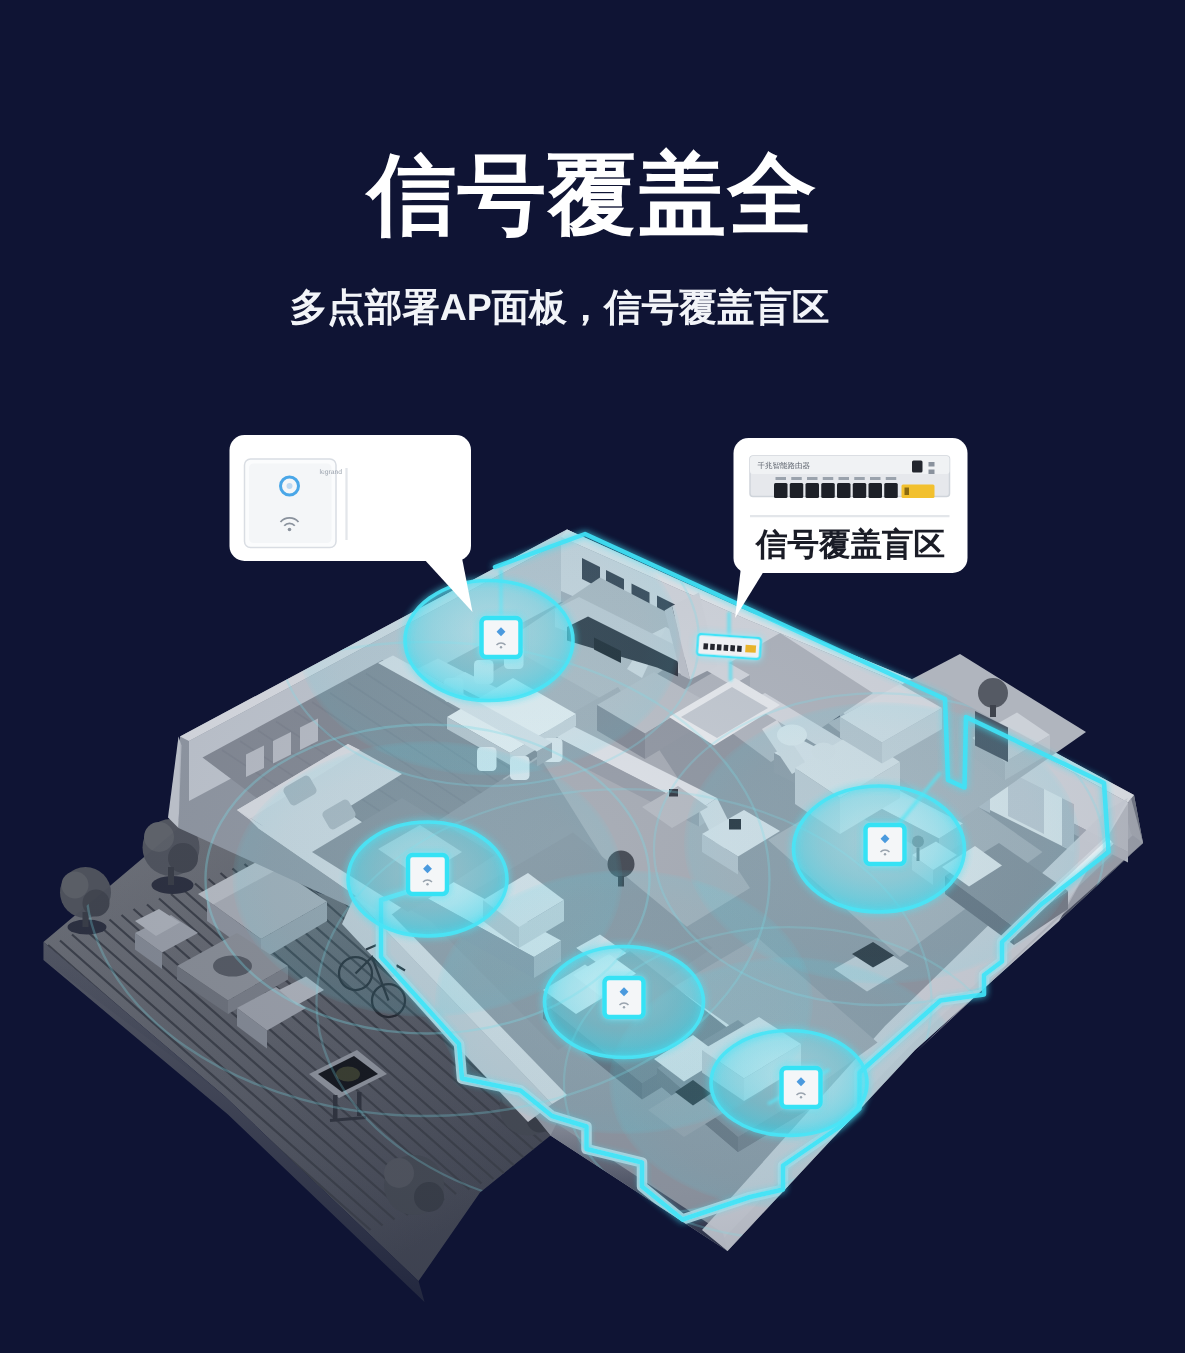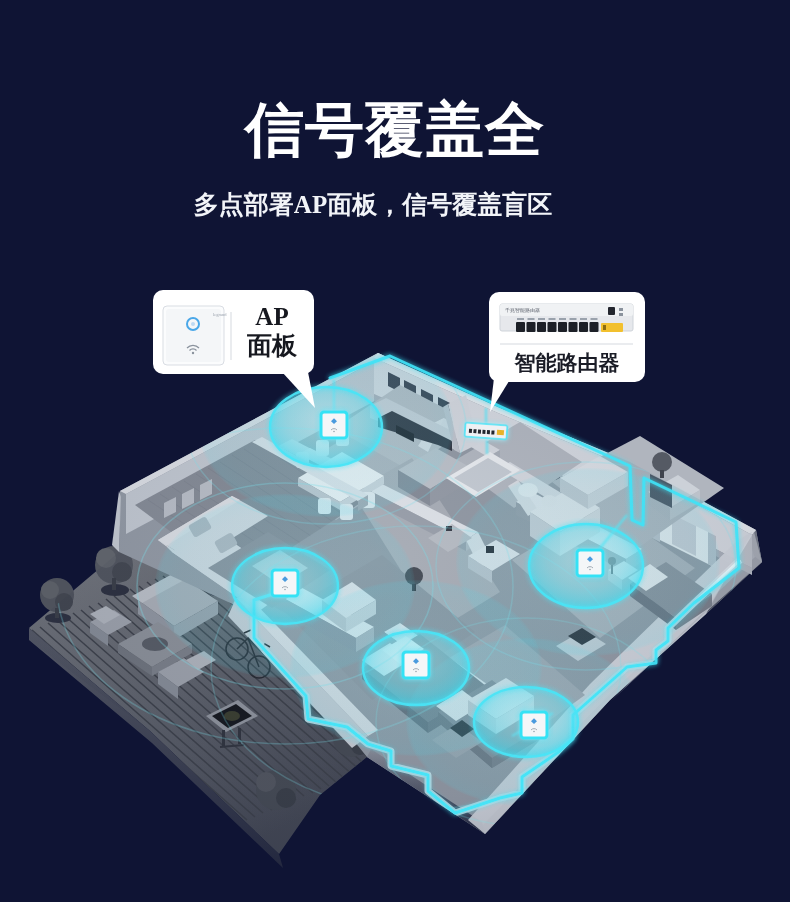--- a/index.html
+++ b/index.html
@@ -1,16 +1,16 @@
 <!DOCTYPE html>
 <html><head>
 <meta charset="utf-8">
 <style>
   html,body{margin:0;padding:0;background:#0f1434;}
-  .page{position:relative;width:790px;height:902px;background:#0f1434;overflow:hidden;font-family:Liberation Serif, serif;}
+  .page{position:relative;width:790px;height:902px;background:#0f1434;overflow:hidden;font-family:Liberation Sans, sans-serif;}
   .title{position:absolute;left:0;top:91px;width:790px;text-align:center;color:#ffffff;font-size:59px;font-weight:bold;letter-spacing:1px;}
   .subtitle{position:absolute;left:0;top:188px;width:746px;text-align:center;color:#f2f4f8;font-size:25px;font-weight:bold;letter-spacing:0px;}
   .scene{position:absolute;left:0;top:0;}
   .card{position:absolute;background:#ffffff;border-radius:10px;}
   .card-ap{left:153px;top:290px;width:161px;height:84px;}
   .card-router{left:489px;top:292px;width:156px;height:90px;}
   .ap-label{position:absolute;left:88px;top:12px;width:62px;text-align:center;color:#16181f;font-size:25px;font-weight:bold;line-height:29px;}
   .router-label{position:absolute;left:0px;top:57px;width:156px;text-align:center;color:#1a1c26;font-size:21px;font-weight:bold;}
 </style>
 </head>
@@ -592,21 +592,20 @@
     <rect x="13" y="19" width="55" height="53" rx="3" fill="#f4f6f8"></rect>
     <circle cx="40" cy="34" r="6" fill="none" stroke="#4aa7e8" stroke-width="2"></circle>
     <circle cx="40" cy="34" r="2" fill="#bdd9f2"></circle>
     <text x="60" y="26" font-size="4.5" fill="#9aa2ad">legrand</text>
     <path d="M34,58 a8,8 0 0 1 12,0" stroke="#8a929d" stroke-width="1.2" fill="none"></path>
     <path d="M36.5,60.5 a4.6,4.6 0 0 1 7,0" stroke="#8a929d" stroke-width="1.2" fill="none"></path>
     <circle cx="40" cy="63" r="1.2" fill="#8a929d"></circle>
 
     <line x1="78" y1="22" x2="78" y2="70" stroke="#e3e6ea" stroke-width="1.5"></line>
   </svg>
-  <div class="ap-label">AP<br>面板</div>
 </div>
 
 <div class="card card-router">
   <svg width="157" height="140" viewBox="0 0 157 140" style="position:absolute;left:0;top:0;overflow:visible">
 
     <polygon points="5,86 22,86 1,120" fill="#ffffff"></polygon>
 
     <rect x="11" y="12" width="133" height="27" rx="2" fill="#e6e8ec" stroke="#cfd4da" stroke-width="1"></rect>
     <rect x="11" y="12" width="133" height="12" rx="2" fill="#f0f2f4"></rect>
     <text x="16" y="20" font-size="5" fill="#555b66">千兆智能路由器</text>
@@ -630,15 +629,15 @@
           <rect x="59.5" y="26" width="7" height="2"></rect>
       <rect x="70" y="26" width="7" height="2"></rect>
           <rect x="80.5" y="26" width="7" height="2"></rect>
       <rect x="91" y="26" width="7" height="2"></rect>
           <rect x="101.5" y="26" width="7" height="2"></rect>
     </g>
     <rect x="112" y="31" width="22" height="9" rx="1" fill="#f2c02e"></rect>
     <rect x="114" y="33" width="3" height="5" fill="#8a6a10"></rect>
     <line x1="11" y1="52" x2="144" y2="52" stroke="#e3e6ea" stroke-width="1.5"></line>
   </svg>
-  <div class="router-label">智能路由器</div>
+  <div class="router-label">信号覆盖盲区</div>
 </div>
 </div>
 
 </body></html>

